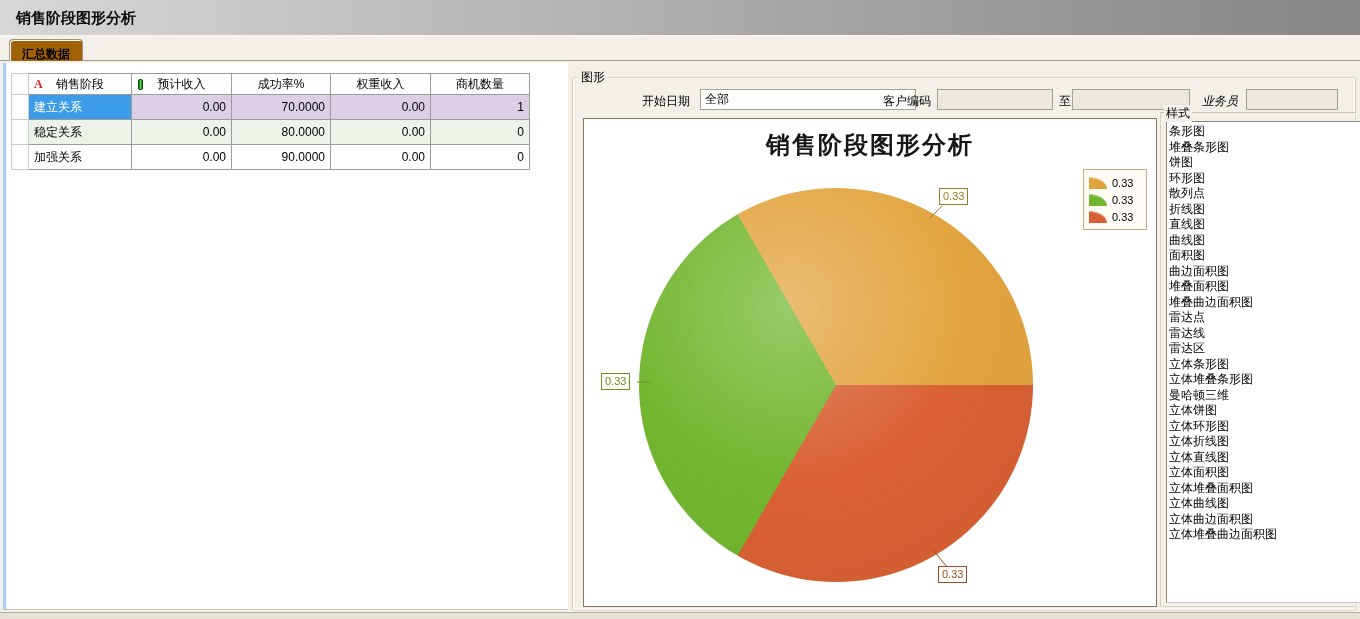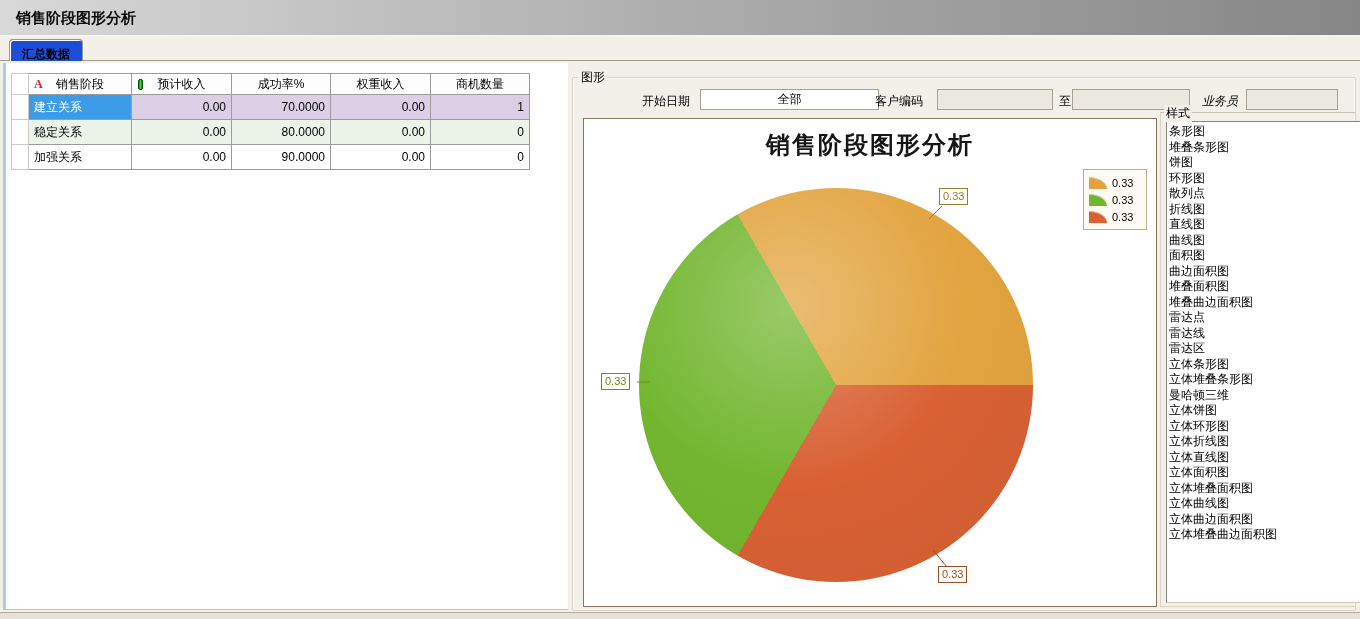--- a/index.html
+++ b/index.html
@@ -9,21 +9,21 @@
   
   .titlebar { position:absolute; left:0; top:0; width:1360px; height:37px;
     background:linear-gradient(to right,#d8d8d8 0%,#c2c2c2 25%,#a5a5a5 60%,#868686 100%);
     border-bottom:2px solid #f6f4ef; }
   .titlebar .title { position:absolute; left:16px; top:9px; font-size:15px; font-weight:bold; color:#0a0a0a; }
 
   
   .tabstrip { position:absolute; left:0; top:39px; width:1360px; height:22px; }
   .tabstrip .baseline { position:absolute; left:0; bottom:0; width:100%; height:1px; background:#a39c8b; }
   .tab { position:absolute; left:9px; bottom:0; height:22px; padding:4px 12px;
-    background:#1d4ed8; border:1px solid #9c9582; border-bottom:none;
+    background:#a16207; border:1px solid #9c9582; border-bottom:none;
     border-radius:4px 4px 0 0; font-weight:bold; line-height:21px; box-shadow:inset 1px 1px 0 #fff;text-align:center; }
 
   
   .content { position:absolute; left:0; top:61px; width:1360px; height:551px; background:#f3f0e9; }
   .left-panel { position:absolute; left:3px; top:2px; width:565px; height:547px; background:#fff;
     border-left:3px solid #a9cdEE; border-left-color:#a9cdee; border-bottom:1px solid #c6beae; }
 
   
   .grid { position:absolute; left:5px; top:10px; border-collapse:collapse; table-layout:fixed; background:#fff; }
   .grid th,.grid td { border:1px solid #9c9c9c; height:25px; padding:0 5px; overflow:hidden; white-space:nowrap; }
@@ -147,22 +147,22 @@
     </tbody>
       </table>
   </div>
 
   <div class="right-panel">
     <div class="groupbox-label">图形</div>
     <div class="groupbox-frame"></div>
 
     <div class="filter-row">
       <span class="flabel" style="left:70px;">开始日期</span>
-      <input class="finput" style="left: 128px; width: 179px; text-align: center;" value="全部">
-      <span class="flabel" style="left:303px;">客户编码</span>
+      <input class="finput" style="left: 128px; width: 216px;" value="全部">
+      <span class="flabel" style="left:311px;">客户编码</span>
       <input class="finput gray" style="left: 365px; width: 116px;" value="">
       <span class="flabel" style="left:487px;">至</span>
       <input class="finput gray" style="left: 500px; width: 118px;" value="">
       <span class="flabel" style="left:630px;font-style:italic;">业务员</span>
       <input class="finput gray" style="left: 674px; width: 92px;" value="">
     </div>
 
     <div class="chartbox">
       <div class="chart-title">销售阶段图形分析</div>
 

